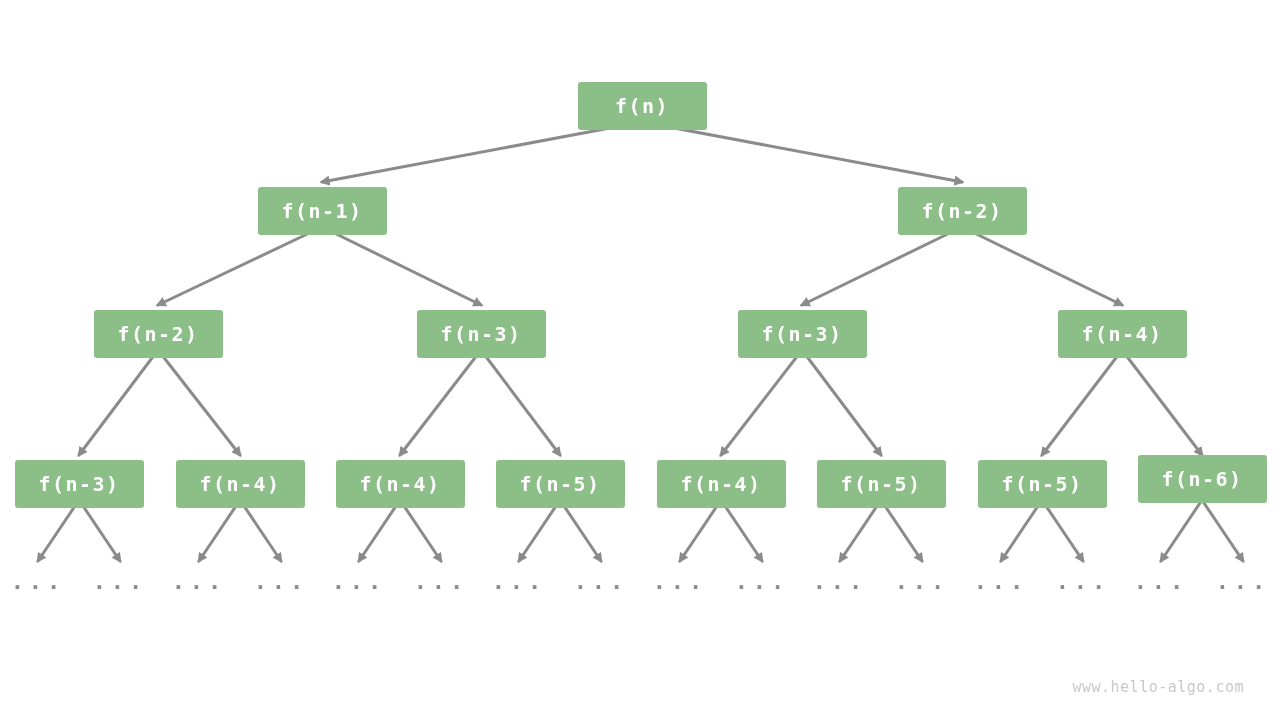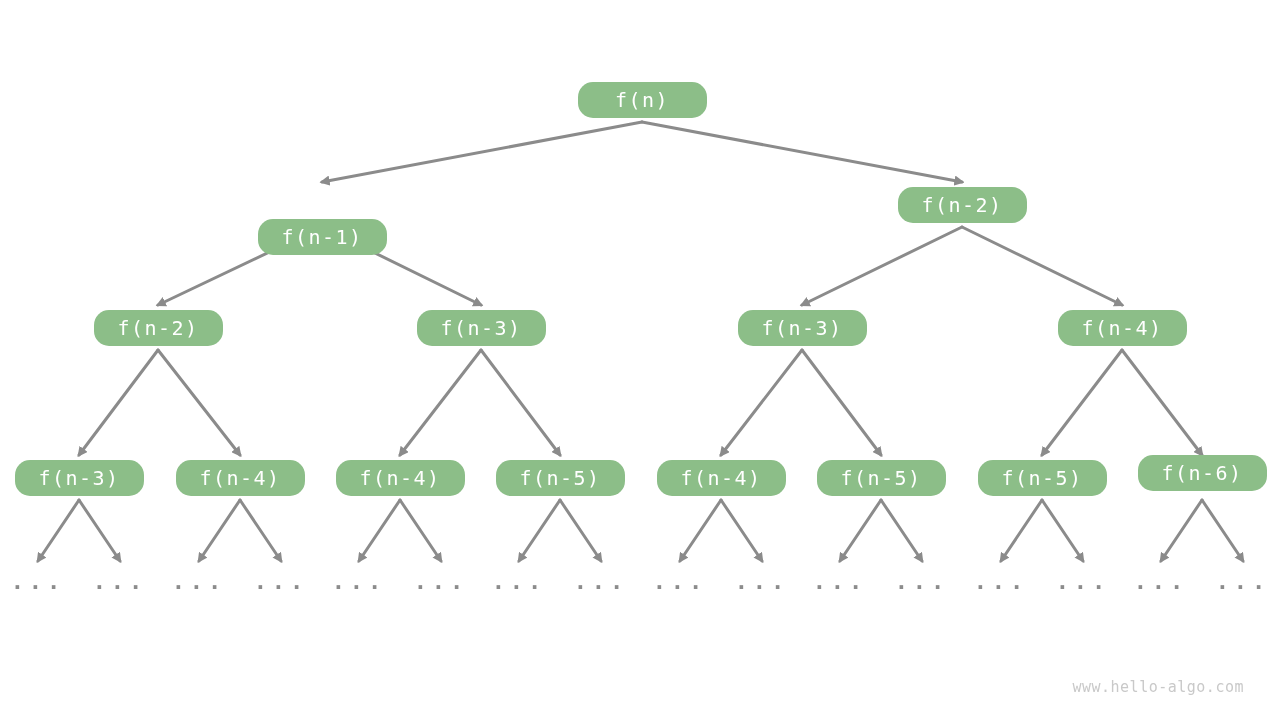--- a/index.html
+++ b/index.html
@@ -34,29 +34,29 @@
     stroke: var(--arrow);
     stroke-width: 3;
     stroke-linecap: round;
   }
   svg.edges .ah {
     fill: var(--arrow);
   }
   .node {
     position: absolute;
     width: 129px;
-    height: 36px;
-    border-radius: 15px;
+    height: 48px;
+    border-radius: 3px;
     background: var(--node-fill);
     color: var(--node-text);
     display: flex;
     align-items: center;
     justify-content: center;
     font-size: 20px;
-    font-weight: normal;
+    font-weight: bold;
     letter-spacing: 1.5px;
     white-space: nowrap;
   }
   .leaf {
     position: absolute;
     width: 64px;
     text-align: center;
     color: var(--ellipsis);
     font-size: 22px;
     font-weight: bold;
@@ -113,21 +113,21 @@
         <line x1="1042" y1="500" x2="1001" y2="561" marker-end="url(#arrowhead)"></line>
         <line x1="1042" y1="500" x2="1083" y2="561" marker-end="url(#arrowhead)"></line>
         <line x1="1202" y1="500" x2="1161" y2="561" marker-end="url(#arrowhead)"></line>
         <line x1="1202" y1="500" x2="1243" y2="561" marker-end="url(#arrowhead)"></line>
       </g>
   </svg>
   <div id="nodes-layer">
       <div class="node" style="left: 577.5px; top: 82px;">
         <span>f(n)</span>
       </div>
-      <div class="node" style="left: 257.5px; top: 187px; margin-top: 32px;">
+      <div class="node" style="left: 257.5px; top: 187px;">
         <span>f(n-1)</span>
       </div>
       <div class="node" style="left: 897.5px; top: 187px;">
         <span>f(n-2)</span>
       </div>
       <div class="node" style="left: 93.5px; top: 310px;">
         <span>f(n-2)</span>
       </div>
       <div class="node" style="left: 416.5px; top: 310px;">
         <span>f(n-3)</span>

